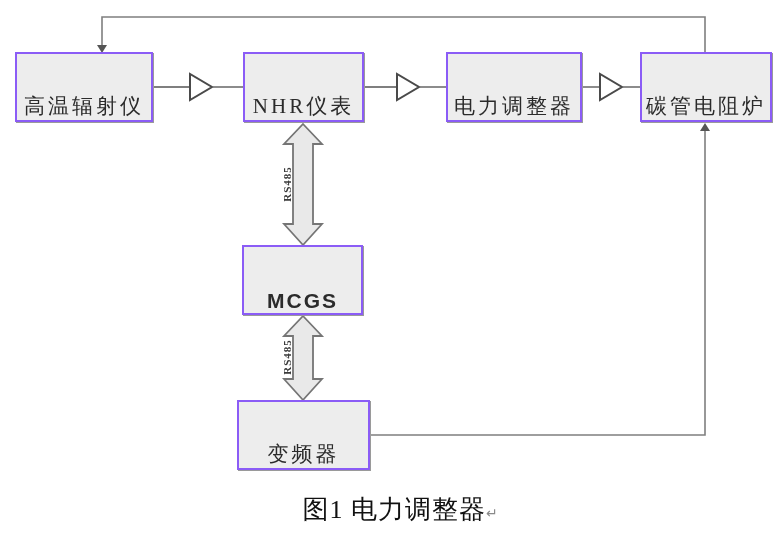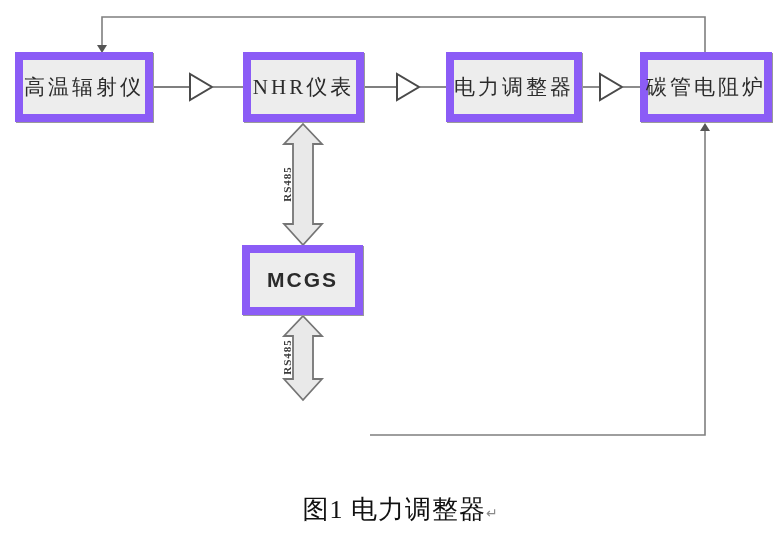--- a/index.html
+++ b/index.html
@@ -18,24 +18,24 @@
   .wires {
     position: absolute;
     left: 0; top: 0;
     width: 783px;
     height: 535px;
   }
   .node {
     position: absolute;
     box-sizing: border-box;
     background: #ededed;
-    border: 8px solid #8b5cf6;
+    border: 2px solid #8b5cf6;
     box-shadow: 1px 1px 0 #9a9a9a;
     display: flex;
-    align-items: center;
+    align-items: flex-end;
     justify-content: center;
     color: #2b2b2b;
     font-family: "Liberation Serif", serif;
     font-size: 21px;
     letter-spacing: 3px;
     white-space: nowrap;
   }
   .node.latin-bold {
     font-family: "Liberation Sans", sans-serif;
     font-weight: bold;
@@ -124,20 +124,23 @@
   </div>
 
   <div class="node" id="node-furnace">
     <span>碳管电阻炉</span>
   </div>
 
   <div class="node latin-bold" id="node-mcgs">
     <span>MCGS</span>
   </div>
 
+  <div class="node" id="node-inverter">
+    <span>变频器</span>
+  </div>
 
   <div class="rs485-label" id="rs485-label-upper">RS485</div>
 
   <div class="rs485-label" id="rs485-label-lower">RS485</div>
 
   <div class="caption">
     <span>图1 电力调整器</span><span class="mark">↵</span>
   </div>
 
 </div>

